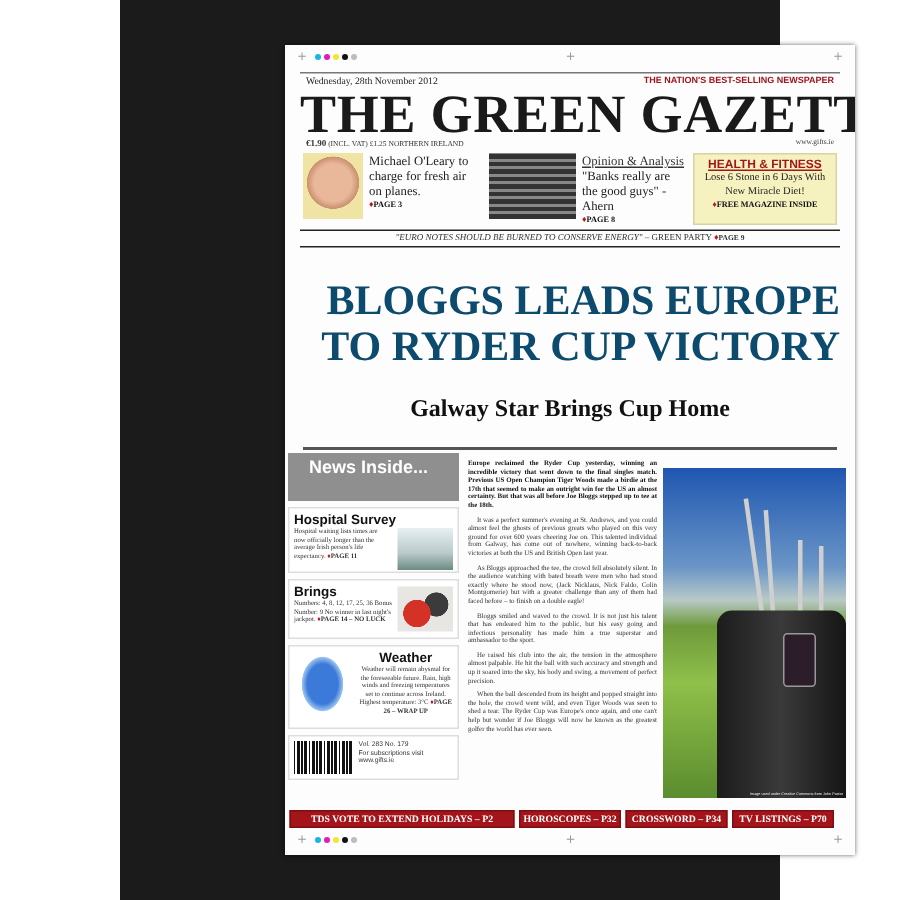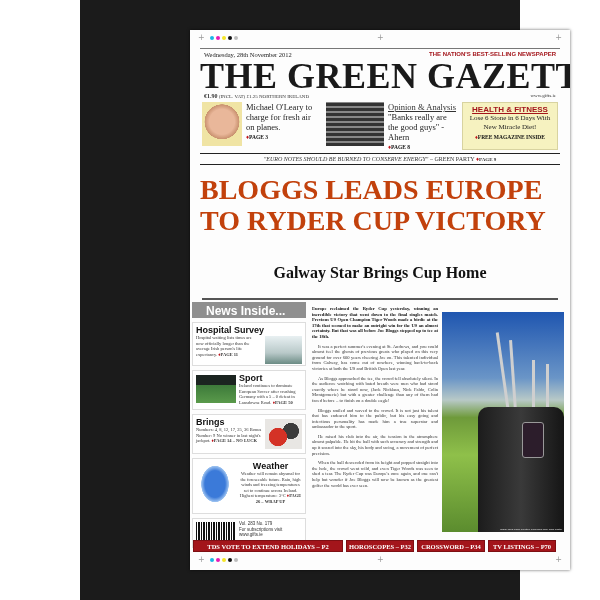--- a/index.html
+++ b/index.html
@@ -44,26 +44,26 @@
   .health .h-body { font-size: 7px; line-height: 9px; color: #222; }
   .health .h-foot { font-size: 5.5px; font-weight: bold; margin-top: 2px; }
   .health .h-foot .diamond { color: #c0151b; }
 
   .quote-bar { position: absolute; left: 10px; right: 10px; top: 123px; height: 12px; border-top: 1.5px solid #222; border-bottom: 1.5px solid #222;
                text-align: center; font-size: 6px; line-height: 10px; color: #333; }
   .quote-bar i { font-style: italic; }
   .quote-bar .pg { font-weight: bold; font-size: 5px; }
   .quote-bar .diamond { color: #c0151b; }
 
-  .headline { position: absolute; left: 10px; right: 10px; top: 144px; text-align: left; font-weight: bold; font-size: 28px; line-height: 31px; color: #c2410c; }
+  .headline { position: absolute; left: 10px; right: 10px; top: 155px; text-align: right; font-weight: bold; font-size: 28px; line-height: 31px; color: #0c4a6e; }
   .subhead { position: absolute; left: 10px; right: 10px; top: 234px; text-align: center; font-weight: bold; font-size: 16px; line-height: 18px; color: #111; }
   .rule-grey { position: absolute; left: 12px; right: 12px; top: 268px; height: 2px; background: #555; }
 
   .news-col { position: absolute; left: 2px; top: 272px; width: 114px; height: 238px; }
-  .news-title { height: 16px; background: #8f8f8f; color: #fff; font-family: "Liberation Sans", sans-serif; font-weight: bold; font-size: 12px; line-height: 18px; padding-left: 14px; }
+  .news-title { height: 32px; background: #8f8f8f; color: #fff; font-family: "Liberation Sans", sans-serif; font-weight: bold; font-size: 12px; line-height: 18px; padding-left: 14px; }
   .nbox { margin-top: 4px; background: #fff; border: 1px solid #ddd; padding: 2px 3px; position: relative; font-size: 4.5px; line-height: 5.5px; color: #333; }
   .nbox .nt { font-family: "Liberation Sans", sans-serif; font-weight: bold; font-size: 9px; line-height: 10px; color: #111; }
   .nbox .pg { font-weight: bold; }
   .nbox .diamond { color: #c0151b; }
   .nbox .nimg { position: absolute; }
   .n-hosp { height: 44px; }
   .n-hosp .nimg { right: 3px; top: 13px; width: 37px; height: 28px; background: linear-gradient(180deg,#e8f0f2,#b9c9c9 60%,#6b8b84); }
   .n-hosp .ntext { width: 60px; }
   .n-sport { height: 40px; padding-left: 46px; }
   .n-sport .nimg { left: 3px; top: 4px; width: 40px; height: 28px; background: linear-gradient(180deg,#1b2420 0 35%,#3d7a3a 36%,#5a9a4b); }
@@ -154,25 +154,20 @@
 
     <div class="news-col">
       <div class="news-title">News Inside...</div>
 
       <div class="nbox n-hosp">
         <div class="nt">Hospital Survey</div>
         <div class="ntext"><span>Hospital waiting lists times are now officially longer than the average Irish person's life expectancy.</span> <span class="diamond">♦</span><span class="pg">PAGE 11</span></div>
         <div class="nimg"></div>
       </div>
 
-      <div class="nbox n-sport">
-        <div class="nimg"></div>
-        <div class="nt">Sport</div>
-        <div><span>Ireland continues to dominate European Soccer after crushing Germany with a 5 – 0 defeat in Lansdowne Road.</span> <span class="diamond">♦</span><span class="pg">PAGE 50</span></div>
-      </div>
 
       <div class="nbox n-lottery">
         <div class="nt">Brings</div>
         <div class="ntext"><span>Numbers: 4, 8, 12, 17, 25, 36  Bonus Number: 9  No winner in last night's jackpot.</span> <span class="diamond">♦</span><span class="pg">PAGE 14 – NO LUCK</span></div>
         <div class="nimg"></div>
       </div>
 
       <div class="nbox n-weather">
         <div class="nimg"></div>
         <div class="nt">Weather</div>

